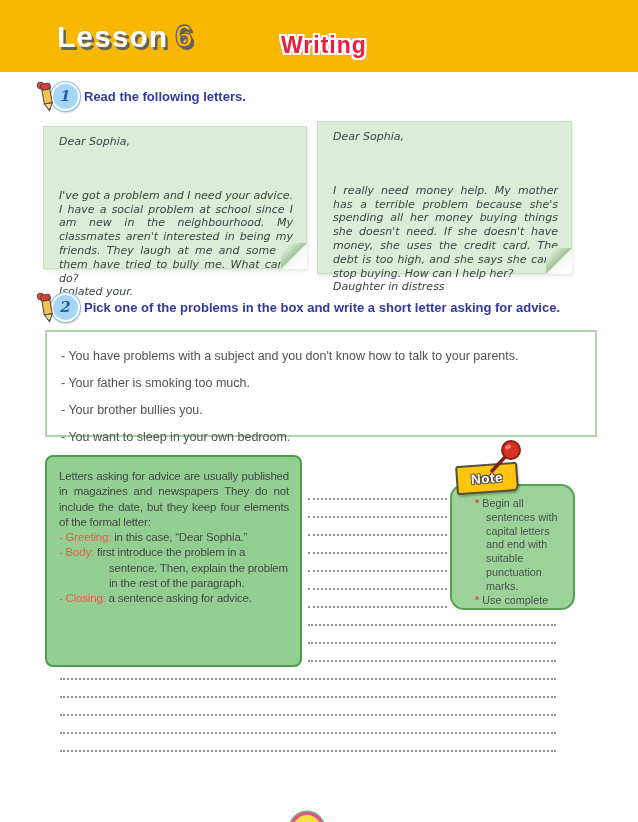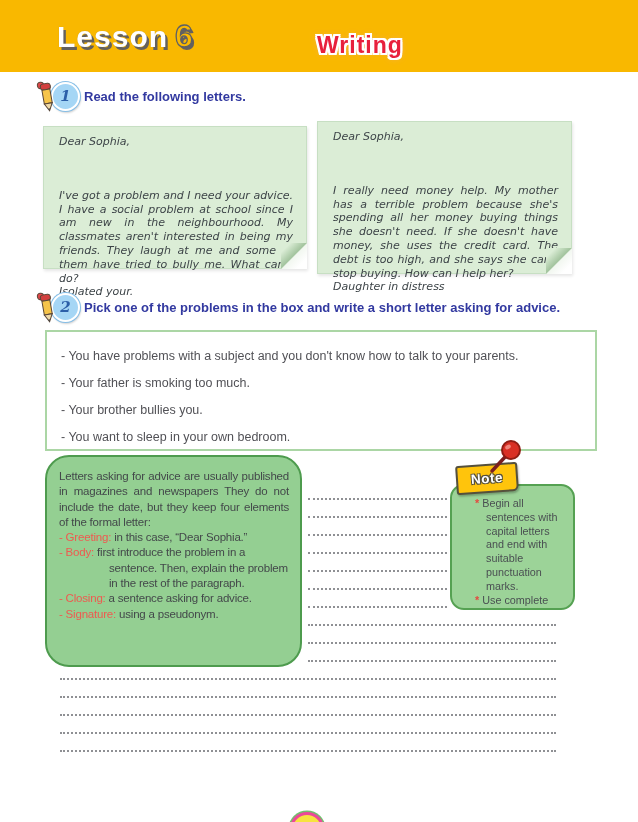--- a/index.html
+++ b/index.html
@@ -10,21 +10,21 @@
   .band{position:absolute;left:0;top:0;width:638px;height:72px;background:#F9B800;}
   .lesson-title{position:absolute;left:57px;top:18px;font-size:30px;font-weight:bold;color:#ffffff;
         letter-spacing:1px;
         text-shadow:2.5px 2.5px 0 rgba(92,92,98,.95), 0 0 1px rgba(120,120,120,.4);text-align:right;}
   .lesson-num{font-size:32px;color:#FBB900;margin-left:7px;
         -webkit-text-stroke:1.3px #5E6065;
         text-shadow:2.5px 2.5px 0 rgba(92,92,98,.95);}
   .writing-title{position:absolute;left:281px;top:32px;font-size:23px;font-weight:bold;color:#E8203C;
         letter-spacing:1px;
         text-shadow:-2px -2px 0 #fff,2px -2px 0 #fff,-2px 2px 0 #fff,2px 2px 0 #fff,
-                    0 -2px 0 #fff,0 2px 0 #fff,-2px 0 0 #fff,2px 0 0 #fff,0 0 7px rgba(244,160,175,.8);margin-left:36px;}
+                    0 -2px 0 #fff,0 2px 0 #fff,-2px 0 0 #fff,2px 0 0 #fff,0 0 7px rgba(244,160,175,.8);}
 
   
   .task-row{position:absolute;display:flex;align-items:center;}
   .task1{left:36px;top:80px;width:560px;}
   .task2{left:36px;top:291px;width:580px;}
   .pencil{width:22px;height:32px;margin-right:-7px;position:relative;z-index:2;}
   .badge{flex:0 0 auto;width:25px;height:25px;border-radius:50%;background:#A5D6F5;
         border:2px solid #ffffff;box-shadow:0 0 0 1px #86BEE6, 1px 2px 2px rgba(0,0,0,.18);
         display:flex;align-items:center;justify-content:center;
         font-family:"DejaVu Serif",serif;font-style:italic;font-weight:bold;font-size:15px;color:#2C5FA8;}
@@ -35,27 +35,27 @@
         box-shadow:1px 2px 3px rgba(0,0,0,.10);}
   .sticky .fold{position:absolute;right:-1px;bottom:-1px;width:26px;height:26px;
         background:linear-gradient(to bottom right,#DBEDD6 18%,#a3c49e 48%,#f2f7f0 52%,#ffffff 80%);}
   .letter-text{padding:8px 13px 6px 15px;font-family:"DejaVu Sans",sans-serif;font-style:italic;
         font-size:11px;line-height:13.8px;color:#3C4347;}
   .letter-body{text-align:justify;margin-top:40px;}
   .sticky.left{left:43px;top:126px;width:262px;height:141px;}
   .sticky.right{left:317px;top:121px;width:253px;height:151px;}
 
   
-  .problems-box{position:absolute;left:45px;top:330px;width:552px;height:121px;
+  .problems-box{position:absolute;left:45px;top:330px;width:552px;height:107px;
         border:2px solid #ABD6A5;background:#ffffff;box-sizing:border-box;padding:11px 14px;}
   .problem-item{font-size:12.5px;color:#515156;line-height:27px;white-space:nowrap;}
 
   
   .advice-box{position:absolute;left:45px;top:455px;width:257px;height:212px;box-sizing:border-box;
-        background:#94CF92;border:2.5px solid #4E9B4E;border-radius:24px;padding:12px 11px 8px 12px;
+        background:#94CF92;border:2.5px solid #4E9B4E;border-radius:8px;padding:12px 11px 8px 12px;
         color:#43484A;font-size:11.5px;line-height:15.3px;letter-spacing:-0.2px;overflow:hidden;}
   .advice-intro{text-align:justify;}
   .advice-el{padding-left:50px;text-indent:-50px;}
   .advice-label{color:#EE5A50;}
 
   
   .note-box{position:absolute;left:450px;top:484px;width:125px;height:126px;box-sizing:border-box;
         background:#9CD398;border:2px solid #55A152;border-radius:14px;
         padding:11px 7px 6px 10px;color:#4A4F52;font-size:10.8px;line-height:13.8px;overflow:hidden;z-index:1;}
   .note-item{padding-left:11px;text-indent:-11px;margin-left:13px;}
@@ -145,21 +145,20 @@
       <div class="problem-item">- Your brother bullies you.</div>
       <div class="problem-item">- You want to sleep in your own bedroom.</div>
     </div>
 
   <div class="advice-box">
     <div class="advice-intro">Letters asking for advice are usually published in magazines and newspapers They do not include the date, but they keep four elements of the formal letter:</div>
     <div id="advice-elements">
         <div class="advice-el"><span class="advice-label">- Greeting: </span><span>in this case, “Dear Sophia.”</span></div>
         <div class="advice-el"><span class="advice-label">- Body: </span><span>first introduce the problem in a sentence. Then, explain the problem in the rest of the paragraph.</span></div>
         <div class="advice-el"><span class="advice-label">- Closing: </span><span>a sentence asking for advice.</span></div>
-        <div class="advice-el"><span class="advice-label">- Signature: </span><span>using a pseudonym.</span></div>
       </div>
   </div>
 
   <svg class="pushpin" viewBox="0 0 40 36">
     <line x1="8" y1="33" x2="22" y2="18" stroke="#7A1F1F" stroke-width="3.5" stroke-linecap="round"></line>
     <circle cx="27" cy="12" r="9" fill="#D93025" stroke="#8F1D14" stroke-width="2"></circle>
     <ellipse cx="24" cy="9" rx="3" ry="2" fill="#F0867C" transform="rotate(-30 24 9)"></ellipse>
   </svg>
   <div class="note-tag">
     <span>Note</span>

